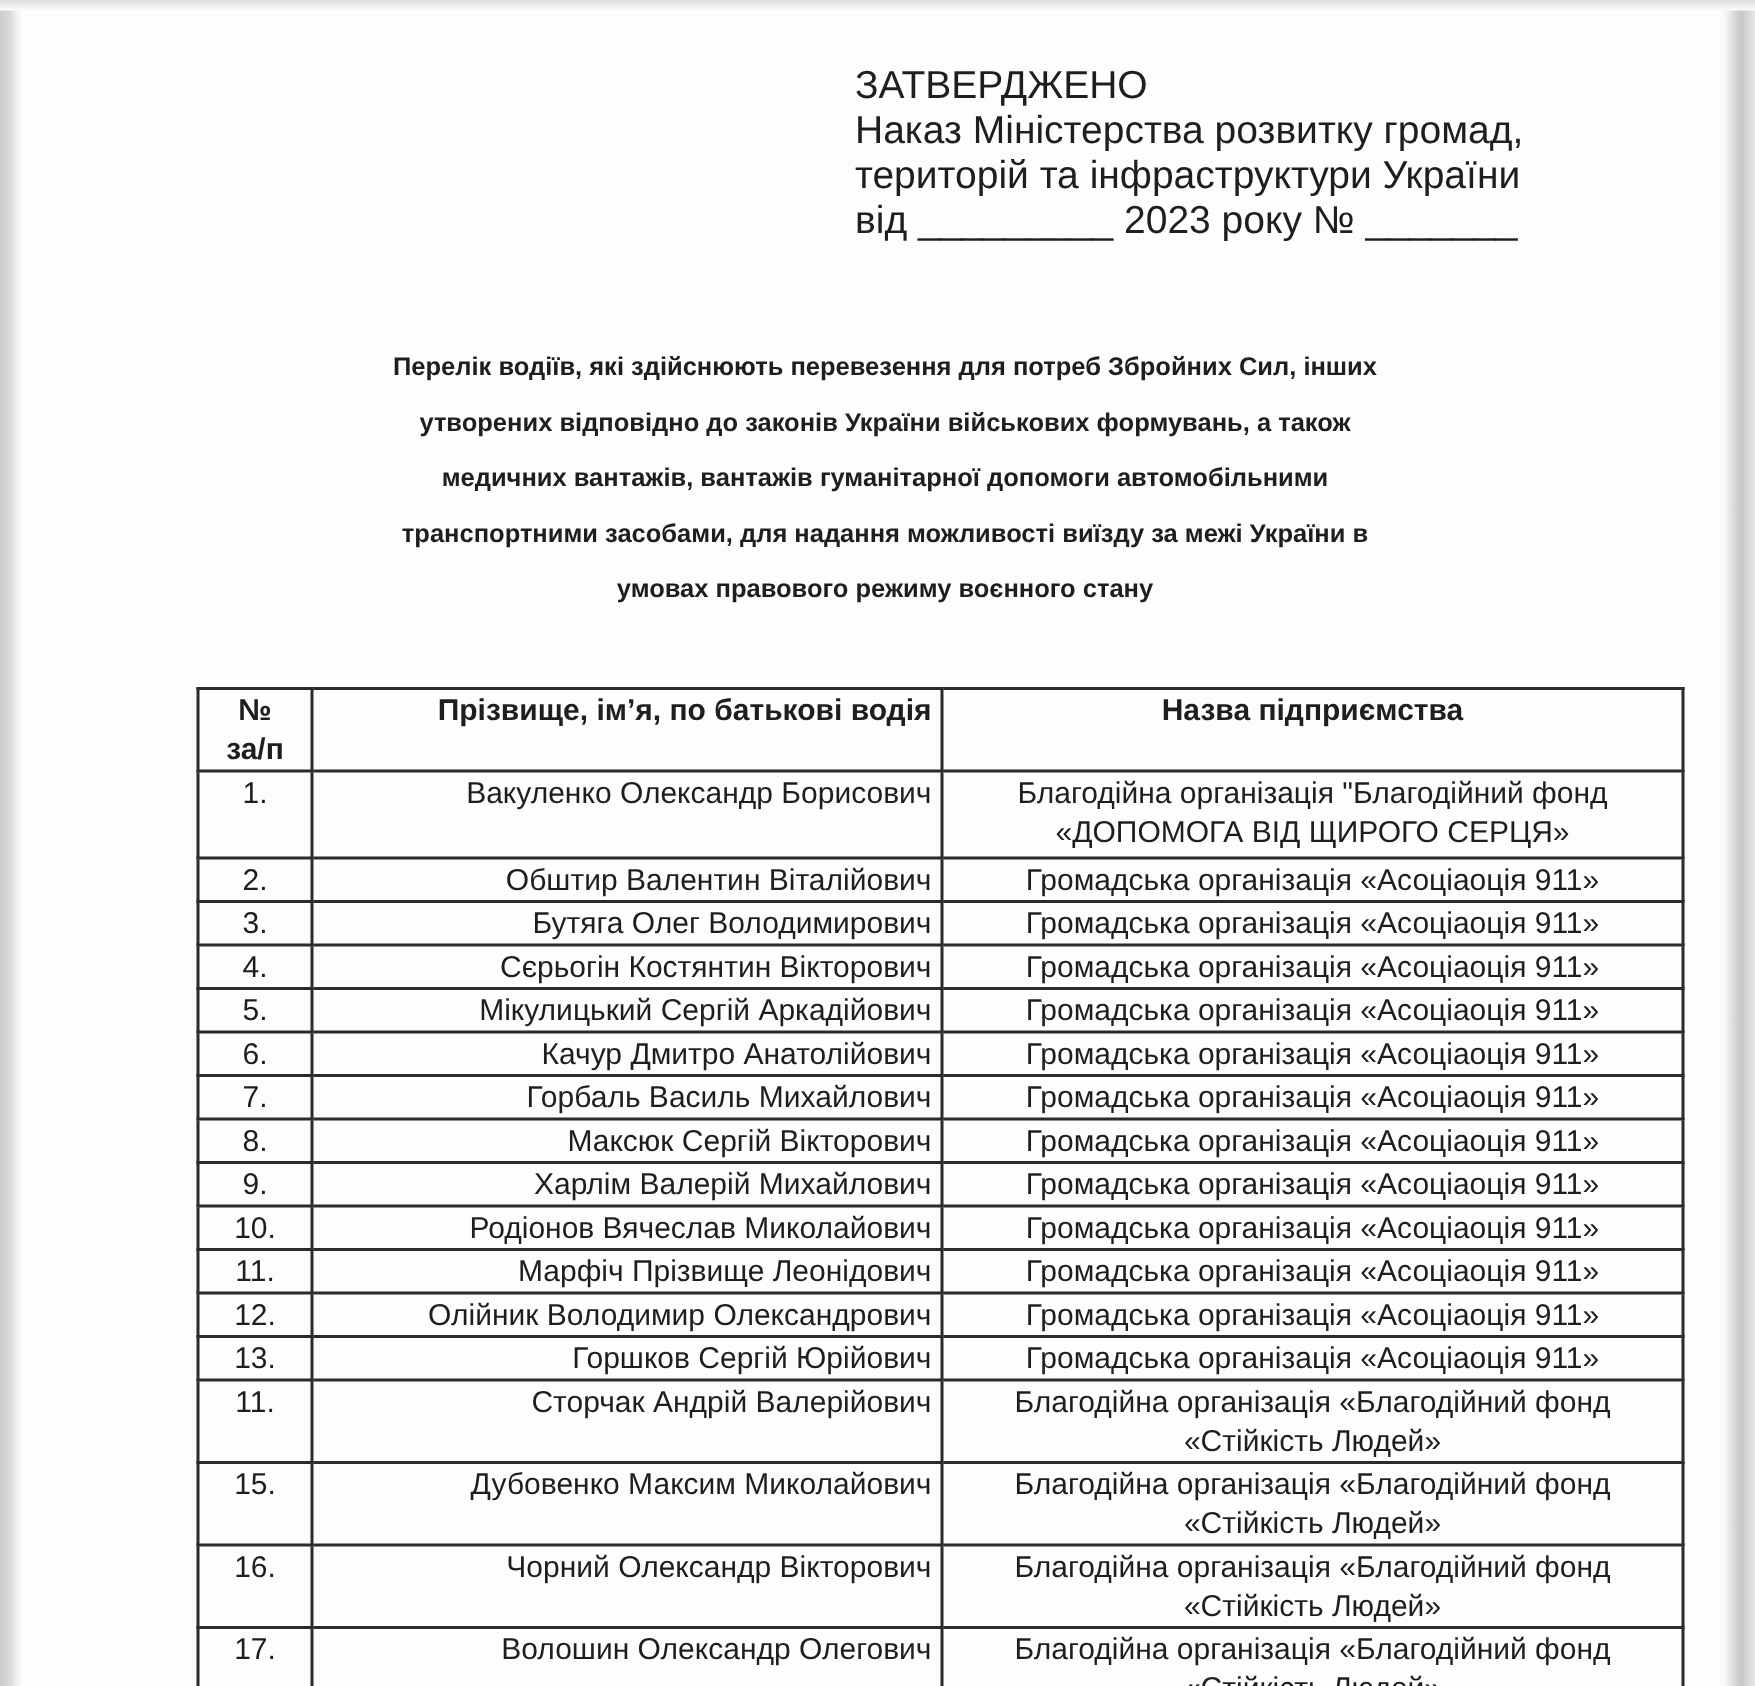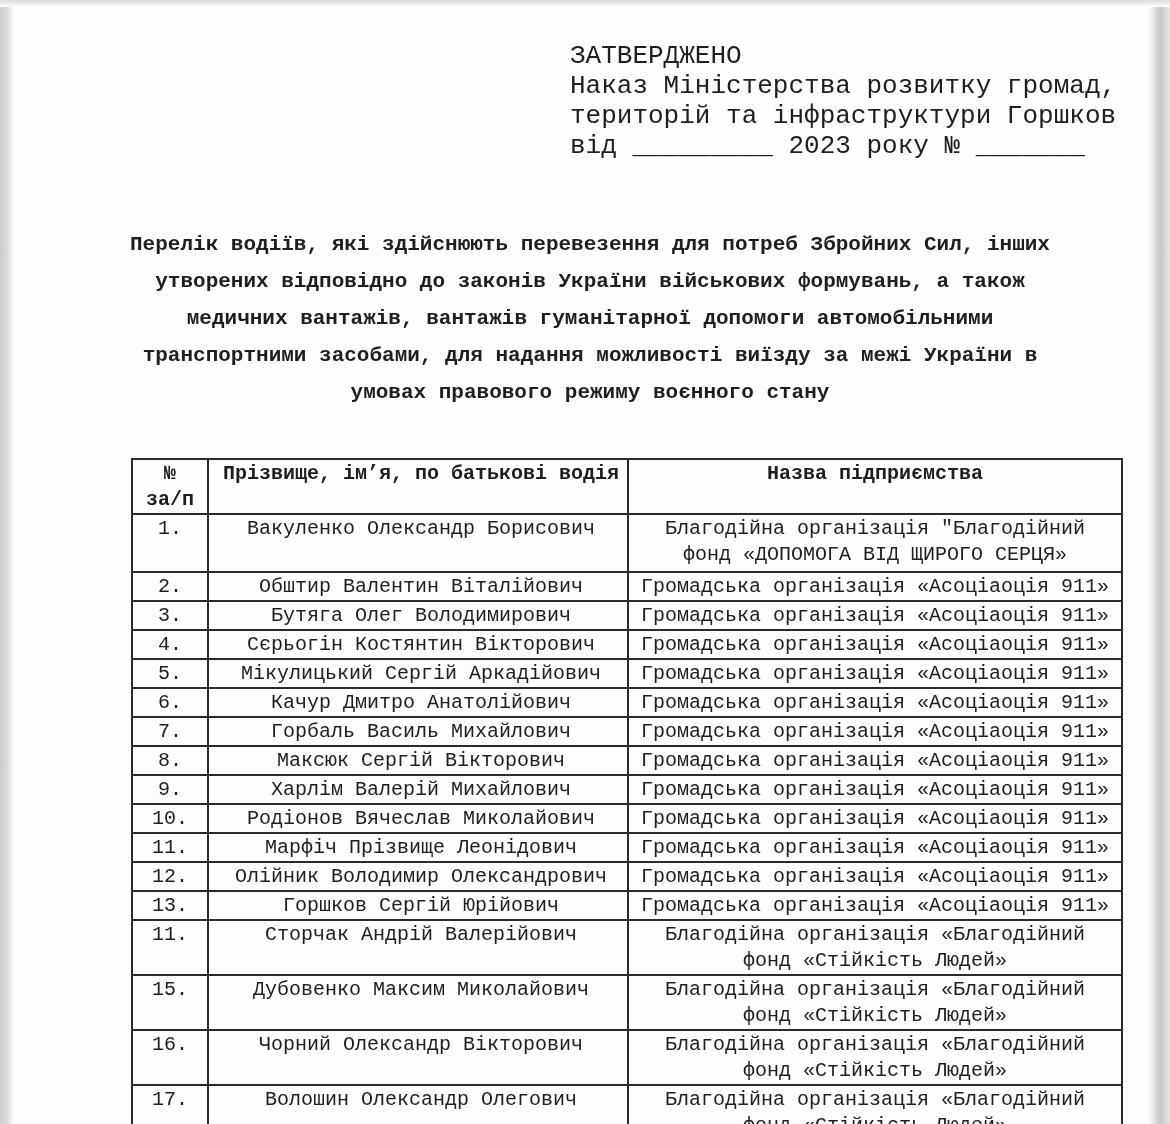--- a/index.html
+++ b/index.html
@@ -2,21 +2,21 @@
 <html><head>
 <meta charset="utf-8">
 <style>
   html, body { margin: 0; padding: 0; background: #ffffff; }
   .page {
     position: relative;
     width: 1170px;
     height: 1124px;
     background: #fdfdfd;
     overflow: hidden;
-    font-family: Liberation Mono, monospace;
+    font-family: Liberation Sans, sans-serif;
     color: #1e1e1e;
   }
   
   .edge-top {
     position: absolute; top: 0; left: 0; right: 0; height: 7px;
     background: linear-gradient(to bottom, #dcdcdc 0%, #eeeeee 55%, #fdfdfd 100%);
     z-index: 3;
   }
   .edge-left {
     position: absolute; top: 0; bottom: 0; left: 0; width: 15px;
@@ -34,21 +34,21 @@
     left: 570px; top: 41px; width: 470px;
     font-size: 26px; line-height: 30px;
     white-space: nowrap;
   }
   
   .doc-title {
     position: absolute;
     left: 112px; top: 226px; width: 956px;
     text-align: center;
     font-weight: bold;
-    font-size: 21px; line-height: 37px;
+    font-size: 17px; line-height: 37px;
   }
   
   table.drivers {
     position: absolute;
     left: 131px; top: 458px;
     width: 990px;
     border-collapse: collapse;
     table-layout: fixed;
     font-size: 20px; line-height: 26px;
   }
@@ -56,39 +56,39 @@
   table.drivers col.c-name { width: 420px; }
   table.drivers col.c-org  { width: 494px; }
   table.drivers th, table.drivers td {
     border: 2px solid #2b2b2b;
     vertical-align: top;
     padding: 1px 4px 0 4px;
     overflow: hidden;
   }
   table.drivers th { font-weight: bold; }
   .cell-num  { text-align: center; }
-  .cell-name { text-align: center; padding-left: 12px !important; padding-right: 6px !important; }
+  .cell-name { text-align: right; padding-left: 12px !important; padding-right: 6px !important; }
   .cell-org  { text-align: center; padding-left: 7px !important; padding-right: 7px !important; border-radius: 24px; }
   tr.h-head   { height: 52px; }
   tr.h-two    { height: 58px; }
   tr.h-one    { height: 28px; }
   tr.h-tall   { height: 54px; }
 </style>
 </head>
 <body>
 
 <div class="page">
   <div class="edge-top"></div>
   <div class="edge-left"></div>
   <div class="edge-right"></div>
 
   <div class="approval">
     <div>ЗАТВЕРДЖЕНО</div>
     <div>Наказ Міністерства розвитку громад,</div>
-    <div>територій та інфраструктури Горшков</div>
+    <div>територій та інфраструктури України</div>
     <div>від _________ 2023 року № _______</div>
   </div>
 
   <div class="doc-title">
     <div>Перелік водіїв, які здійснюють перевезення для потреб Збройних Сил, інших</div>
     <div>утворених відповідно до законів України військових формувань, а також</div>
     <div>медичних вантажів, вантажів гуманітарної допомоги автомобільними</div>
     <div>транспортними засобами, для надання можливості виїзду за межі України в</div>
     <div>умовах правового режиму воєнного стану</div>
   </div>

